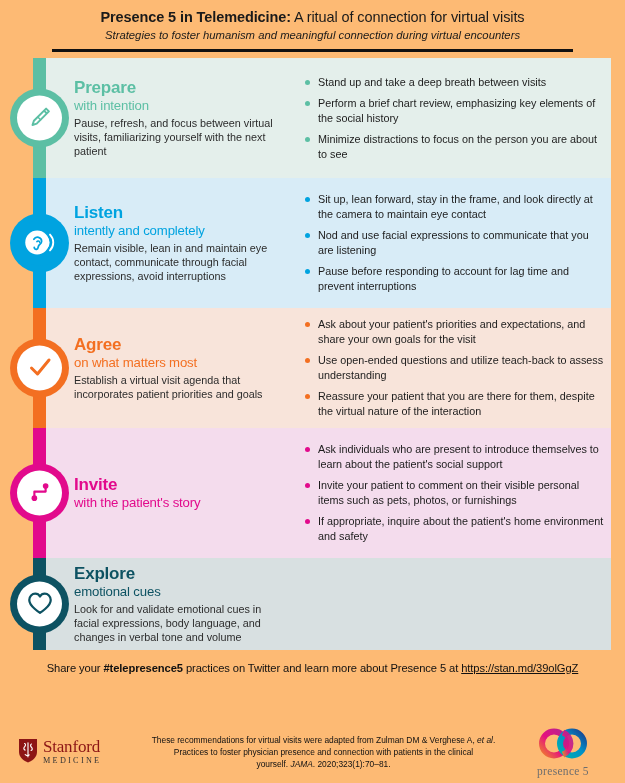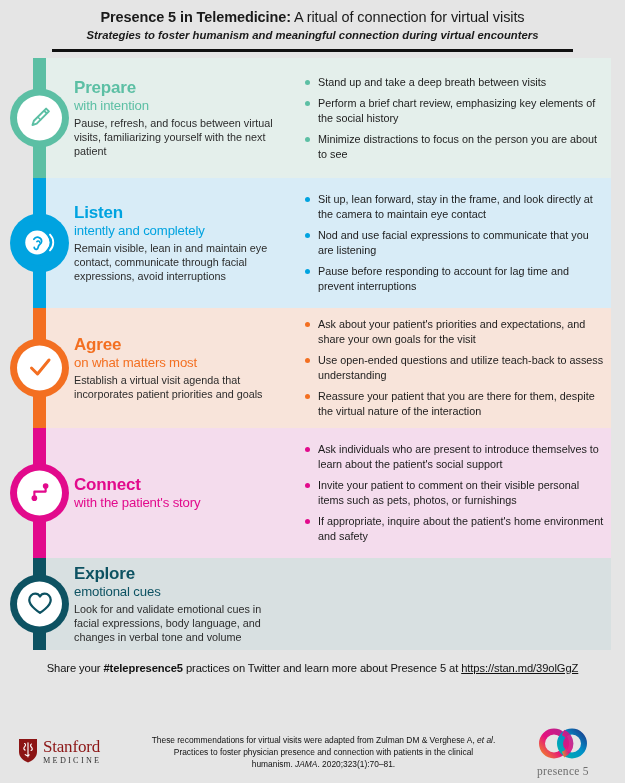--- a/index.html
+++ b/index.html
@@ -2,30 +2,30 @@
 <html><head>
 <meta charset="utf-8">
 <style>
   * { box-sizing: border-box; margin: 0; padding: 0; }
   html, body {
     width: 625px; height: 783px;
     background: #ffffff;
     font-family: "Liberation Sans", sans-serif;
     overflow: hidden;
   }
-  .page { position: relative; width: 625px; height: 783px; background:#e5e5e5; }
+  .page { position: relative; width: 625px; height: 783px; background:#fdba74; }
 
   
   .header { padding: 8px 18px 0 18px; text-align: center; }
   .title { font-size: 14.5px; color: #1a1a1a; line-height: 1.25; letter-spacing: -0.1px;}
   .title .bold { font-weight: bold; }
   .title .reg { font-weight: normal; }
   .subtitle {
     font-style: italic; font-size: 11.3px; color: #1a1a1a;
-    margin-top: 2px; line-height: 1.25; font-weight: bold;
+    margin-top: 2px; line-height: 1.25;
   }
   .rule { height: 2.5px; background: #111; margin: 7px 34px 0 34px; }
 
   
   .steps { position: relative; margin-top: 6px; }
   .step { position: relative; height: 120px; }
   .step.s-listen { height: 130px; }
   .step.s-agree  { height: 120px; }
   .step.s-connect{ height: 130px; }
   .step.s-explore{ height: 92px; }
@@ -229,21 +229,21 @@
           </svg>
         </div>
       </div>
     </div>
 
     <div class="step s-connect">
       <div class="spine" style="background:#e20a8c"></div>
       <div class="panel" style="background:#f4dced">
         <div class="panel-inner">
           <div class="col-left">
-            <div class="h-main" style="color:#e20a8c">Connect</div>
+            <div class="h-main" style="color:#e20a8c">Invite</div>
             <div class="h-sub" style="color:#e20a8c">with the patient's story</div>
           </div>
           <div class="col-right">
             <ul class="bullets" style="--dot:#e20a8c">
               <li>Ask individuals who are present to introduce themselves to learn about the patient's social support</li>
               <li>Invite your patient to comment on their visible personal items such as pets, photos, or furnishings</li>
               <li>If appropriate, inquire about the patient's home environment and safety</li>
             </ul>
           </div>
         </div>
@@ -298,21 +298,21 @@
       </div>
       <div class="words">
         <div class="s-name">Stanford</div>
         <div class="s-med">MEDICINE</div>
       </div>
     </div>
 
     <div class="citation">
       <span>These recommendations for virtual visits were adapted from Zulman DM &amp; Verghese A, </span><i>et al</i><span>.</span><br>
       <span>Practices to foster physician presence and connection with patients in the clinical</span><br>
-      <span>humanism. </span><i>JAMA</i><span>. 2020;323(1):70–81.</span>
+      <span>yourself. </span><i>JAMA</i><span>. 2020;323(1):70–81.</span>
     </div>
 
     <div class="p5">
       <div>
         <svg width="54" height="33" viewBox="0 0 54 33">
           <defs>
             <linearGradient id="gL" x1="0" y1="1" x2="1" y2="0">
               <stop offset="0%" stop-color="#f07f2d"></stop>
               <stop offset="45%" stop-color="#e5107f"></stop>
               <stop offset="100%" stop-color="#b4248f"></stop>

